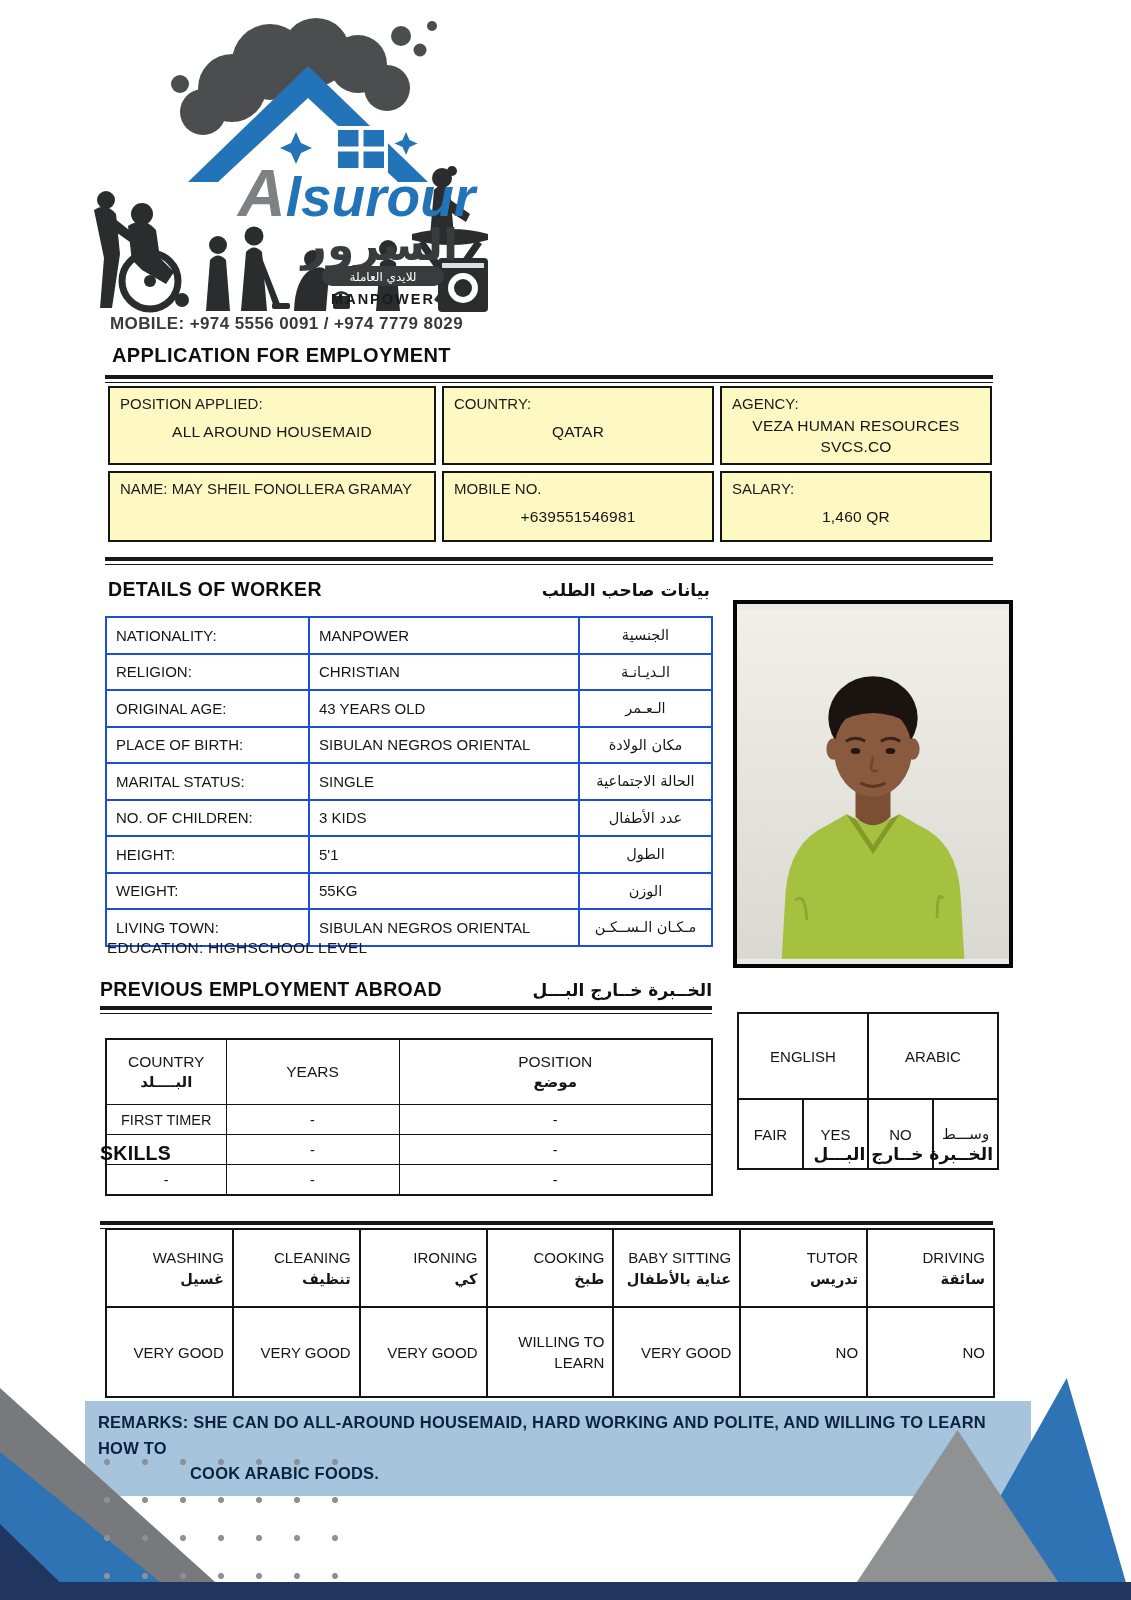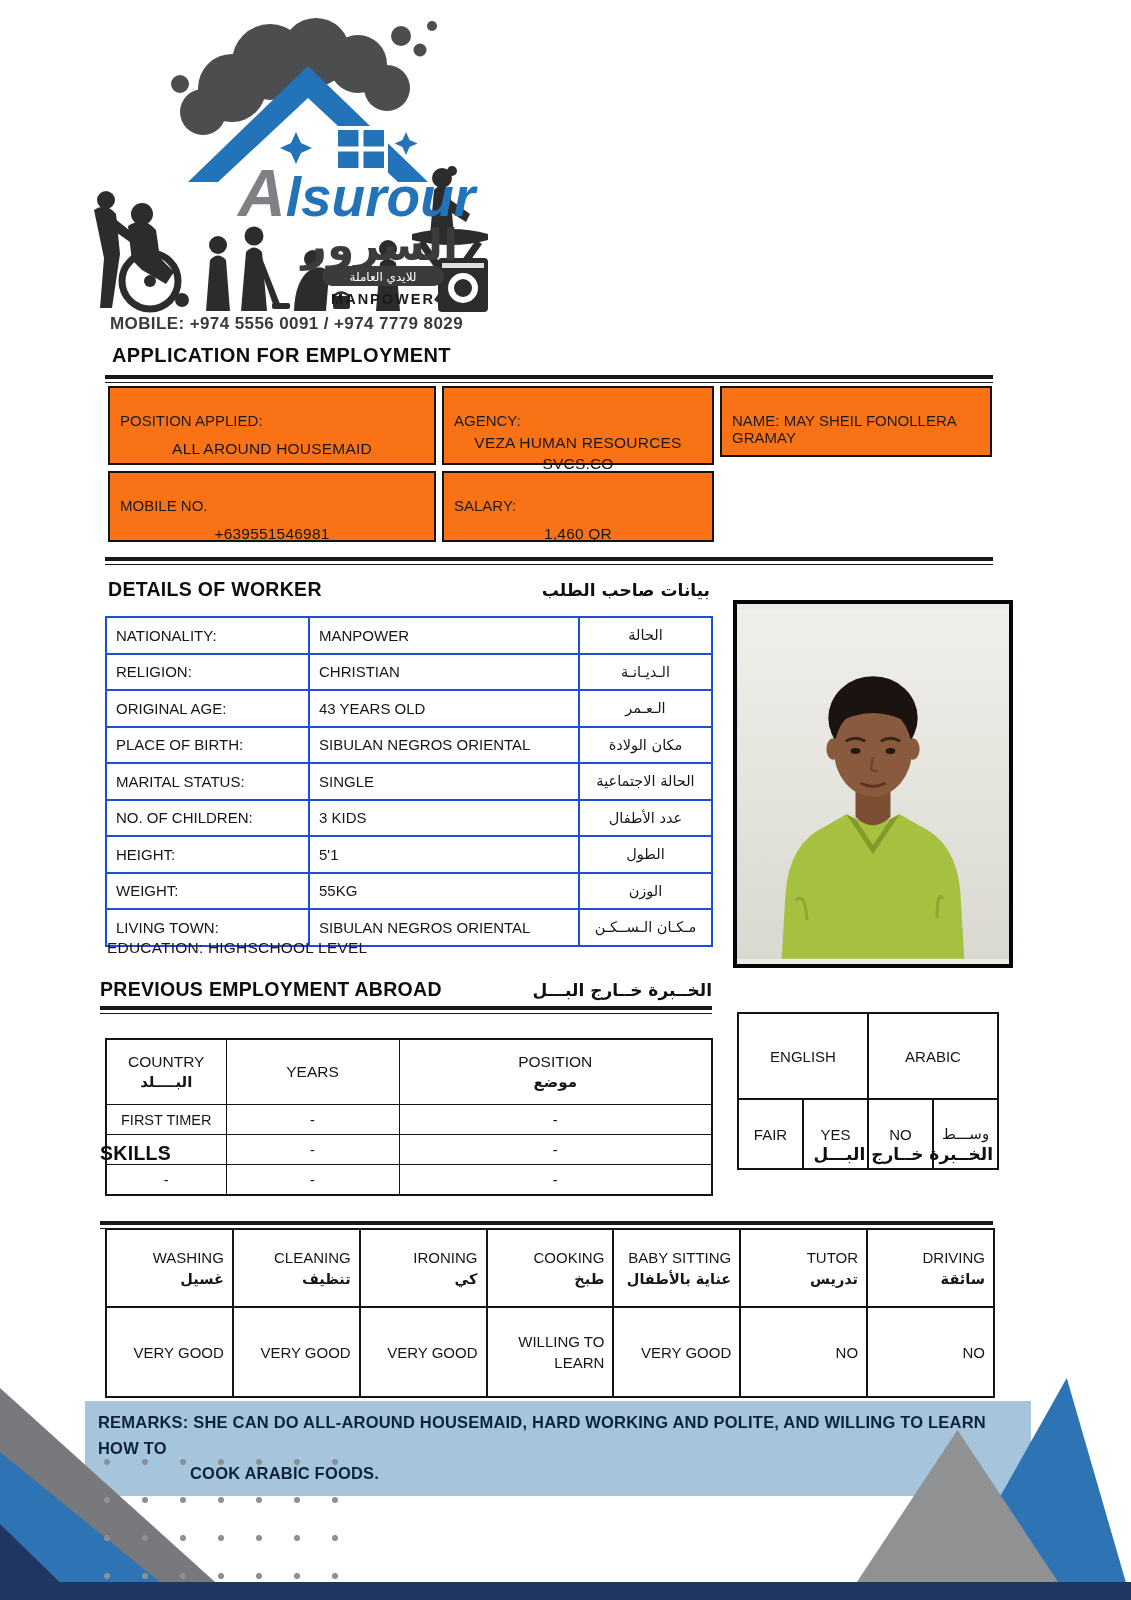--- a/index.html
+++ b/index.html
@@ -17,21 +17,21 @@
 
   .rule { position:absolute; height:3px; border-top:4px solid #181818; border-bottom:1.5px solid #181818; }
   #rule-title { left:105px; top:375px; width:888px; }
   #rule-app   { left:105px; top:557px; width:888px; }
   #rule-prev  { left:100px; top:1006px; width:612px; }
   #rule-skill { left:100px; top:1221px; width:893px; }
 
   
   .app-grid { position:absolute; left:108px; top:386px; width:884px;
     display:grid; grid-template-columns:328px 272px 272px; gap:6px; }
-  .app-cell { box-sizing:border-box; border:2.5px solid #141414; padding:24px 10px; background:#f97316; }
+  .app-cell { box-sizing:border-box; border:2.5px solid #141414; padding:7px 10px; background:#fef9c3; }
   .app-cell.r1 { height:79px; } .app-cell.r2 { height:71px; }
   .app-label { font-size:15px; color:#1b1b1b; }
   .app-value { text-align:center; margin-top:11px; font-size:15.5px; letter-spacing:.2px; }
   .app-value.tight { margin-top:4px; }
   .app-value.stack div { line-height:1.35; }
 
   
   .details-head { position:absolute; left:108px; top:578px; width:602px; display:flex; justify-content:space-between; align-items:baseline; }
   .sec-title { font-size:19.5px; font-weight:bold; letter-spacing:.3px; color:#0e0e0e; }
   .ar-title  { font-weight:bold; font-size:17px; color:#101010; }
@@ -170,20 +170,24 @@
 
   <div class="page-title">APPLICATION FOR EMPLOYMENT</div>
   <div class="rule" id="rule-title"></div>
 
   <div class="app-grid">
     <div class="app-cell r1">
       <div class="app-label">POSITION APPLIED:</div>
       <div class="app-value">ALL AROUND HOUSEMAID</div>
     </div>
     <div class="app-cell r1">
+      <div class="app-label">COUNTRY:</div>
+      <div class="app-value">QATAR</div>
+    </div>
+    <div class="app-cell r1">
       <div class="app-label">AGENCY:</div>
       <div class="app-value tight stack">
         <div>VEZA HUMAN RESOURCES</div>
         <div>SVCS.CO</div>
       </div>
     </div>
     <div class="app-cell r2">
       <div class="app-label">NAME: MAY SHEIL FONOLLERA GRAMAY</div>
     </div>
     <div class="app-cell r2">
@@ -205,21 +209,21 @@
   <table class="details-table">
     <colgroup>
         <col style="width:203px">
         <col style="width:270px">
         <col style="width:133px">
       </colgroup>
     <tbody>
       <tr>
           <td>NATIONALITY:</td>
           <td>MANPOWER</td>
-          <td class="ar ar-cell">الحالة</td>
+          <td class="ar ar-cell">الجنسية</td>
         </tr>
       <tr>
           <td>RELIGION:</td>
           <td>CHRISTIAN</td>
           <td class="ar ar-cell">الـديـانـة</td>
         </tr>
       <tr>
           <td>ORIGINAL AGE:</td>
           <td>43 YEARS OLD</td>
           <td class="ar ar-cell">الـعـمر</td>

